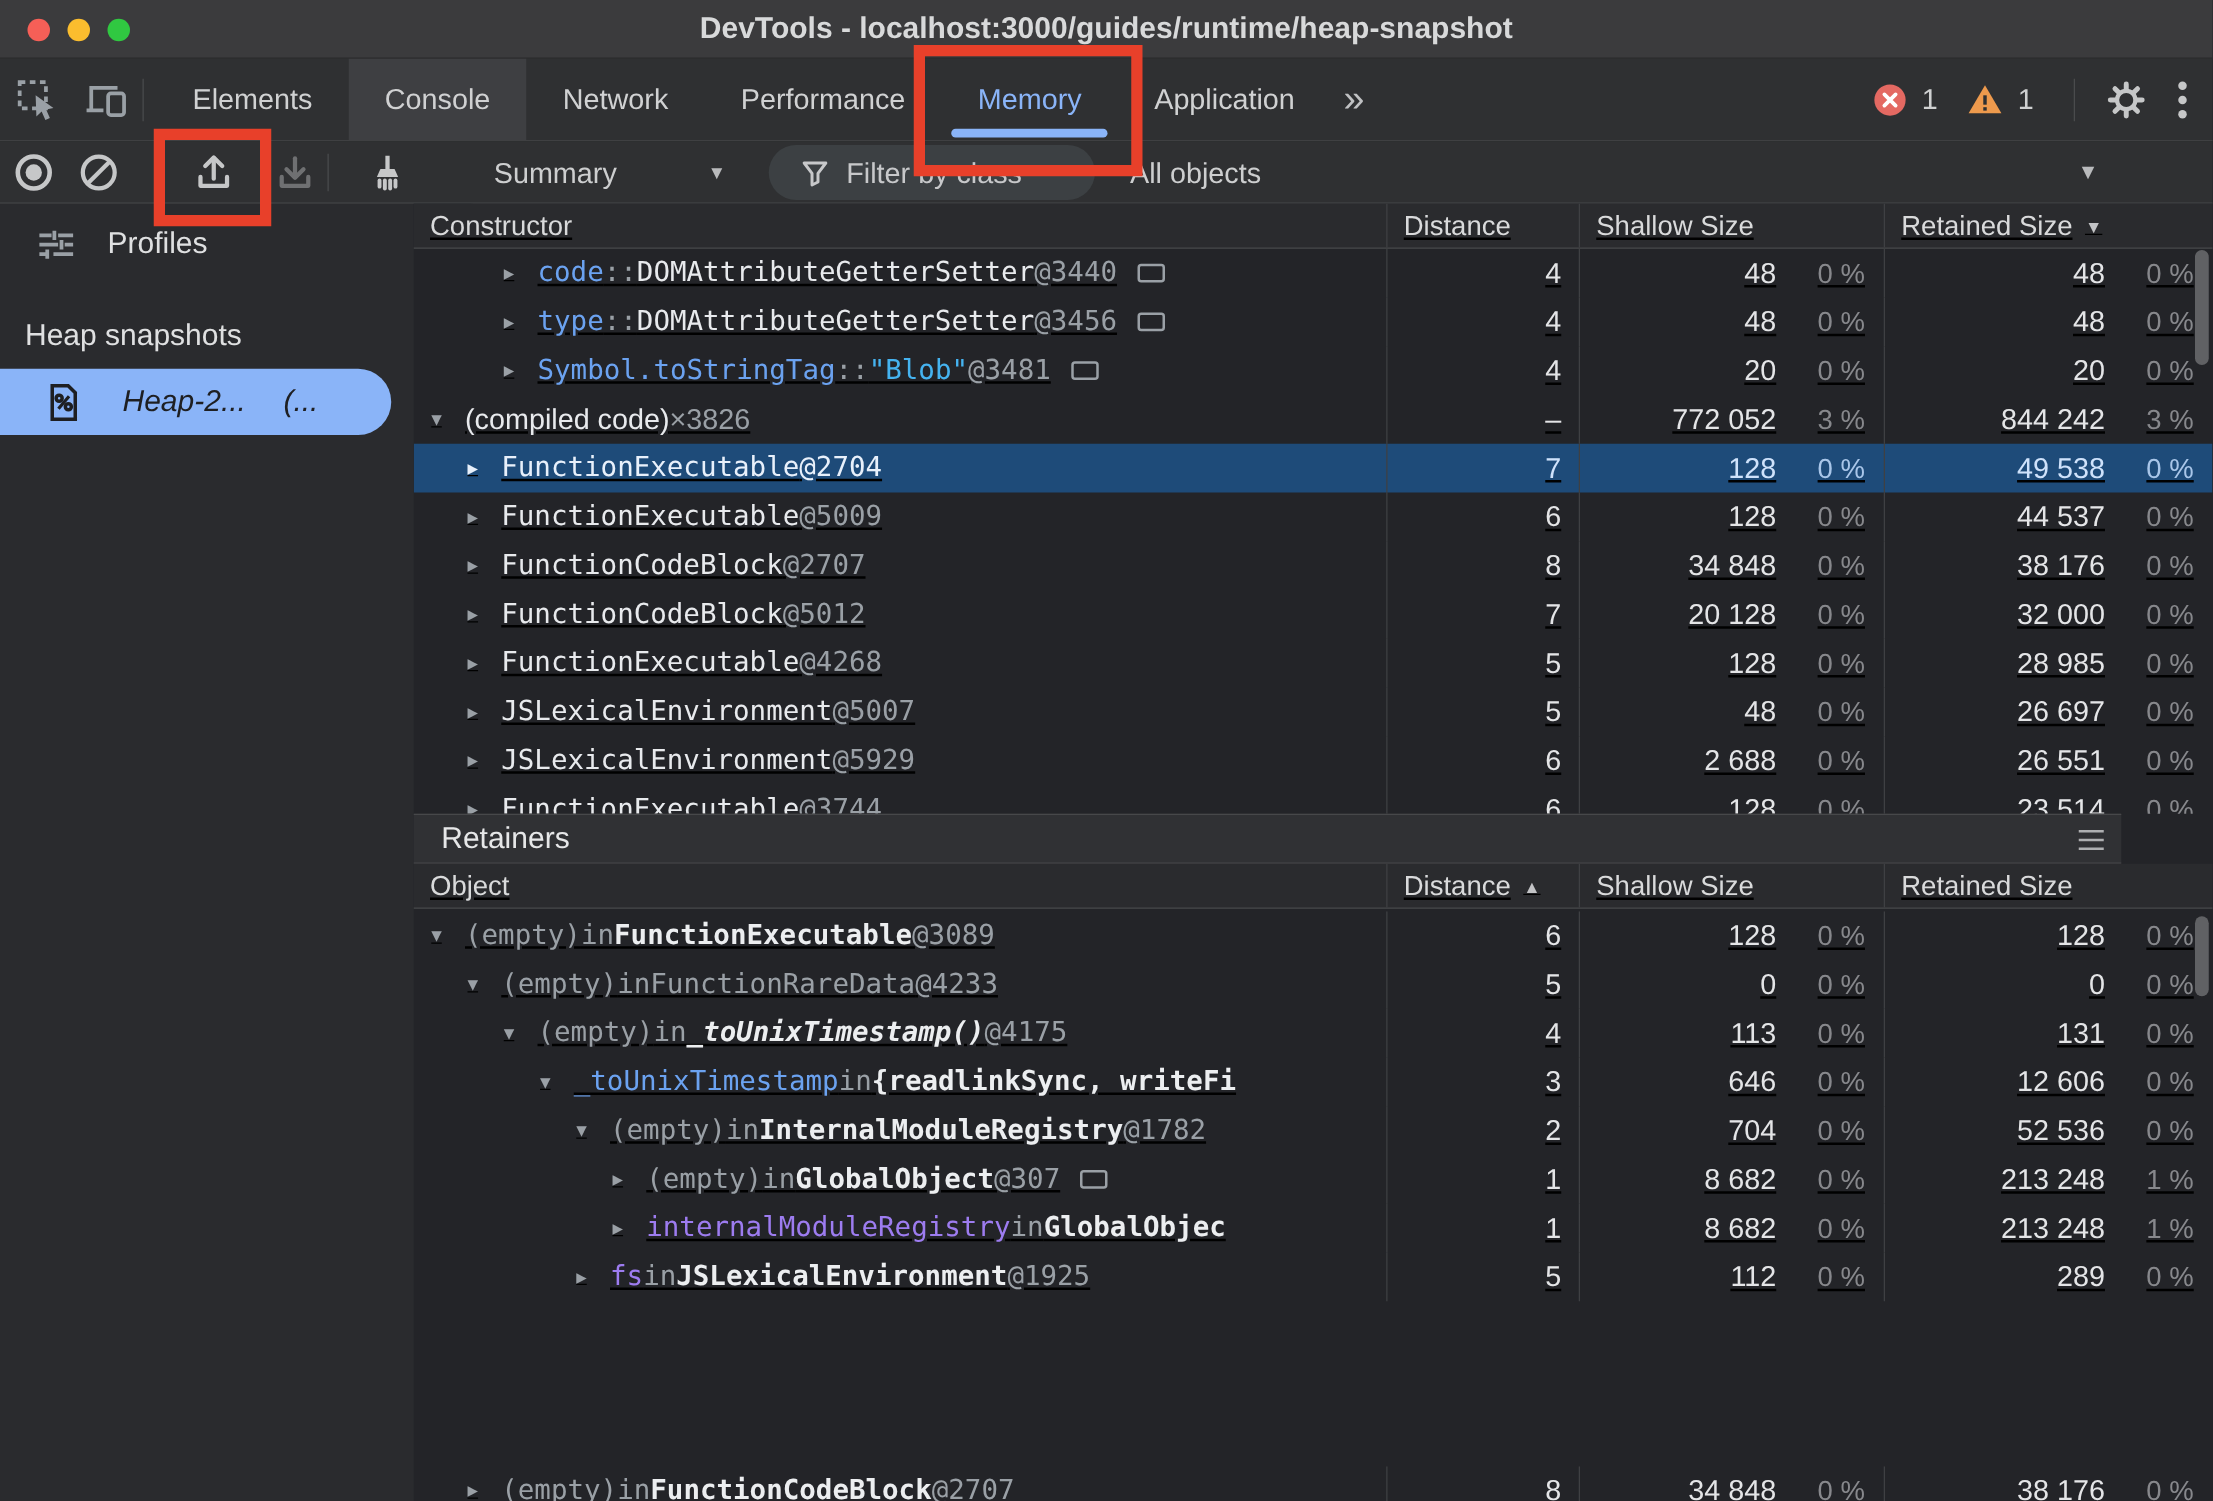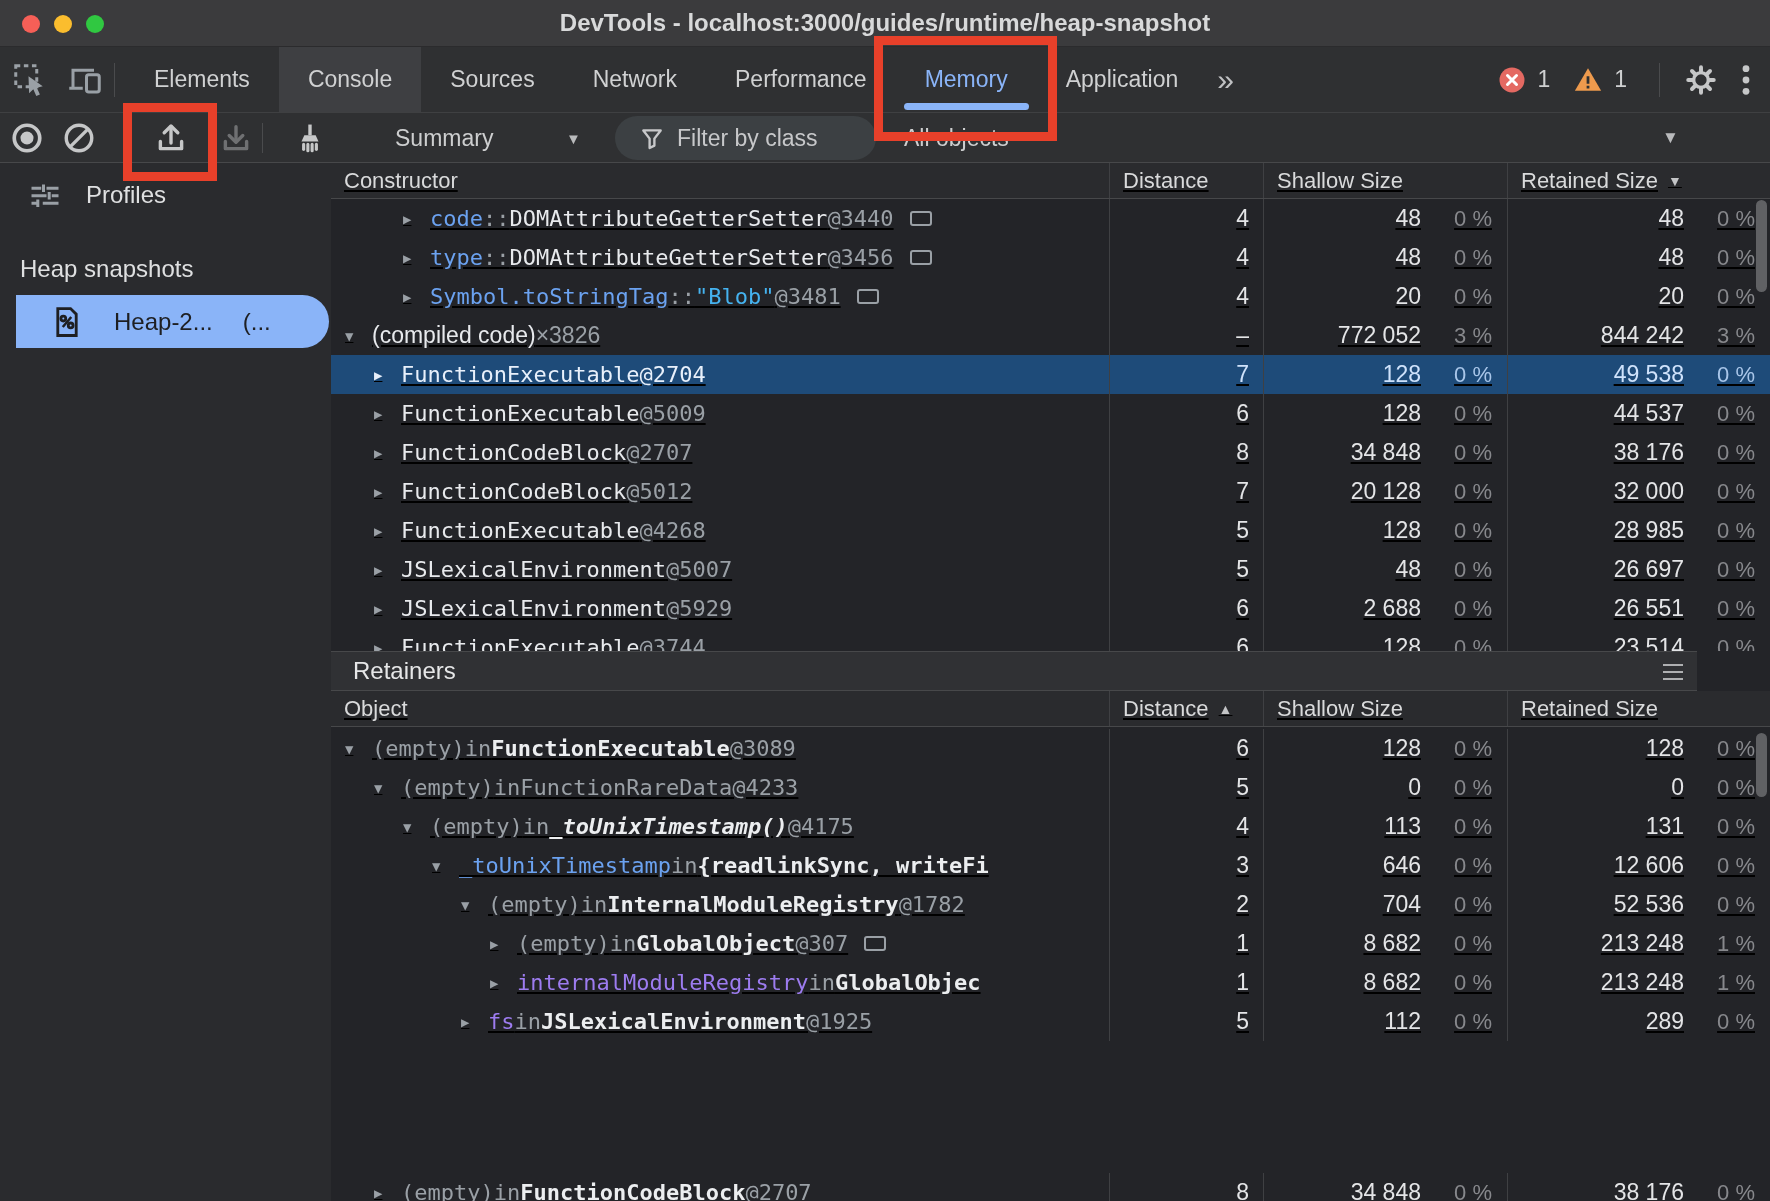--- a/index.html
+++ b/index.html
@@ -45,22 +45,22 @@
   .filter-pill { position:absolute; left:615px; top:3px; width:261px; height:44px; border-radius:22px;
     background:#3c4043; display:flex; align-items:center; padding-left:24px; gap:12px; }
   .filter-pill span { color:#c7c8ca; font-size:23px; }
 
   
   .sidebar { position:absolute; left:0; top:163px; width:378px; height:1038px; background:#2a2b2e;
     border-right:1px solid #47484a; }
   .profiles-row { position:absolute; left:26px; top:14px; display:flex; align-items:center; gap:22px; }
   .profiles-row span { color:#dfe0e1; font-size:24px; }
   .side-section { position:absolute; left:20px; top:92px; color:#dfe0e1; font-size:24px; }
-  .snap-item { position:absolute; left:16px; top:132px; width:313px; height:53px; background:#8ab4f8;
-    border-radius:0 27px 27px 0; display:flex; align-items:center; padding-left:34px; gap:30px; }
+  .snap-item { position:absolute; left:0; top:132px; width:313px; height:53px; background:#8ab4f8;
+    border-radius:0 27px 27px 0; display:flex; align-items:center; padding-left:34px; gap:30px;font-style:italic; }
   .snap-item .t { color:#1e1f22; font-size:24px; }
 
   
   .main { position:absolute; left:331px; top:163px; width:1439px; height:1038px; background:#232428; }
   .gridrow { display:grid; grid-template-columns:778px 154px 244px 1fr; height:39px;text-decoration:underline; }
   .ghead { height:36px; background:#2a2b2e; border-bottom:1px solid #47484a; }
   .ghead .hc { display:flex; align-items:center; font-size:22px; color:#d9dadb; padding-left:13px; gap:10px; }
   .hc + .hc { border-left:1px solid #3f4043; }
   .sortarrow { font-size:14px; color:#c3c4c6; }
   .cell { display:flex; align-items:center; overflow:hidden; white-space:nowrap; }
@@ -133,23 +133,20 @@
   </div>
   <div class="vdiv"></div>
   <div id="tabs" style="display:flex; align-items:stretch;">
       <div class="tab">
         <span>Elements</span>
       </div>
       <div class="tab tab--hover">
         <span>Console</span>
       </div>
       <div class="tab">
-        <span>Sources</span>
-      </div>
-      <div class="tab">
         <span>Network</span>
       </div>
       <div class="tab">
         <span>Performance</span>
       </div>
       <div class="tab tab--active">
         <span>Memory</span>
         <div class="redbox redbox-memory"></div>
       </div>
       <div class="tab">

